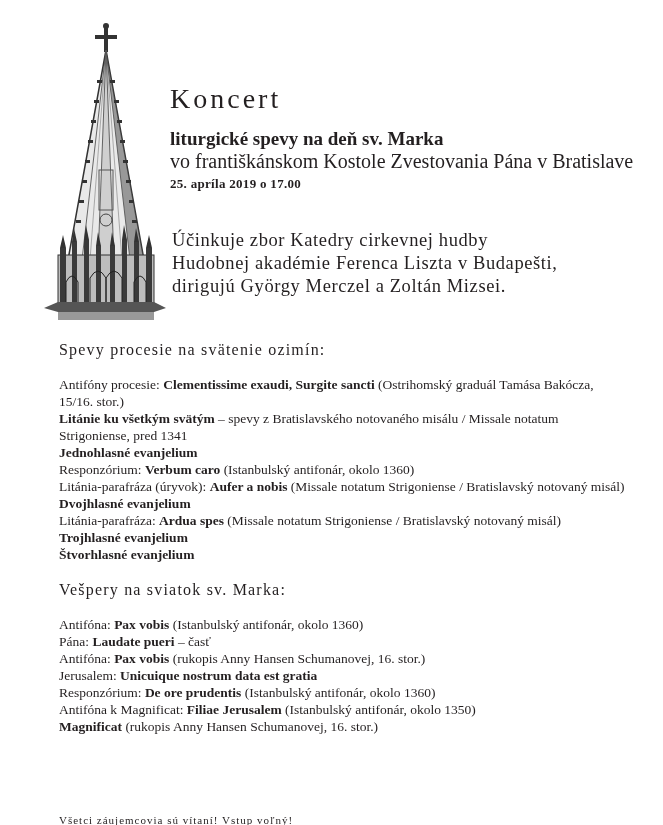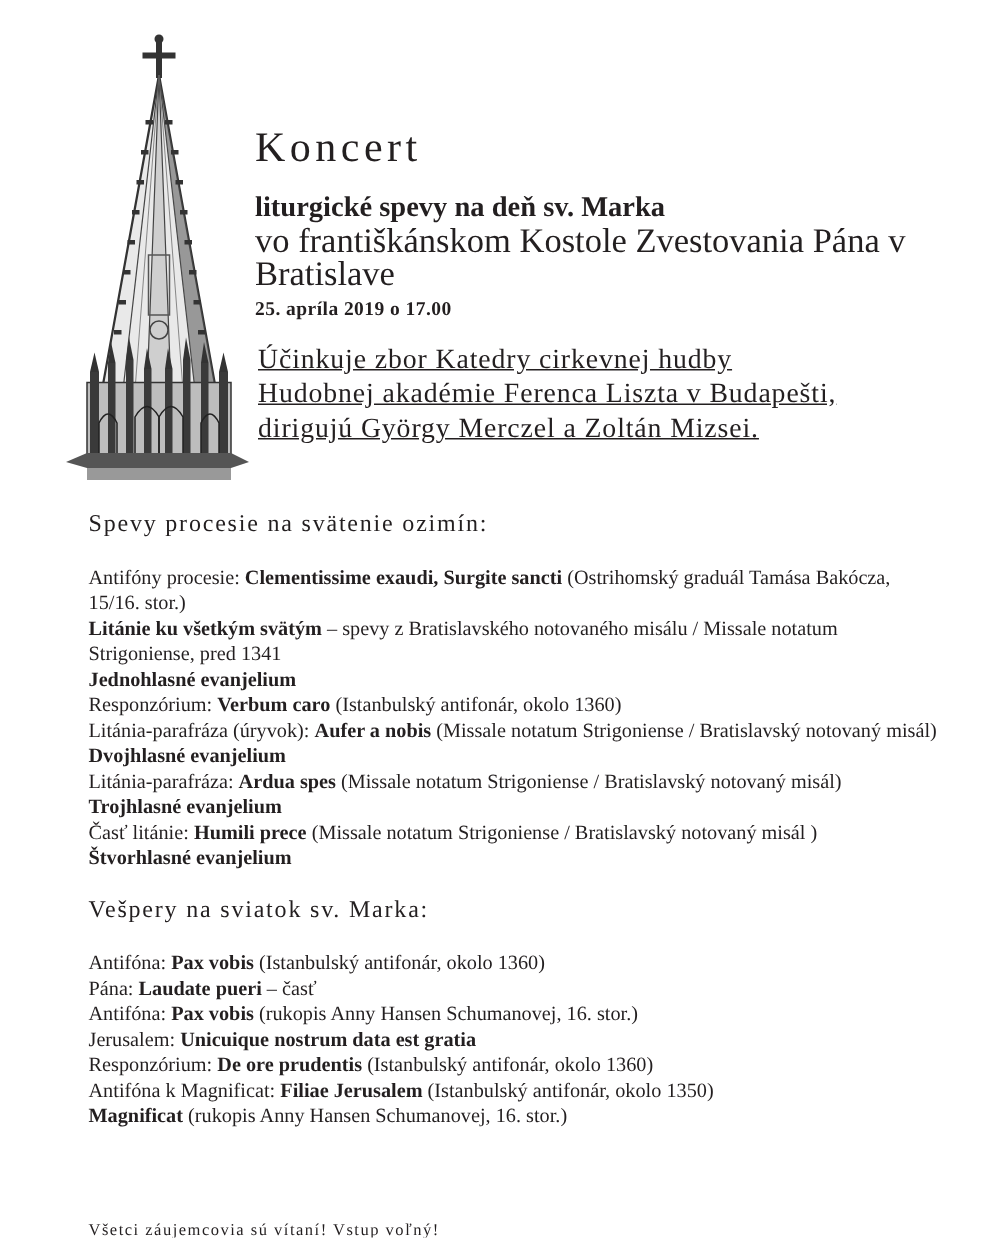--- a/index.html
+++ b/index.html
@@ -30,38 +30,38 @@
       margin: 0;
       font-weight: normal;
     }
     .subtitle {
       font-size: 19px;
       font-weight: bold;
       line-height: 22px;
       margin-top: 6px;
     }
     .venue {
-      font-size: 23px;
+      font-size: 20px;
       line-height: 22px;
     }
     .date {
       font-size: 13px;
       font-weight: bold;
       line-height: 24px;
       letter-spacing: 0.3px;
     }
     .performers {
       position: absolute;
       left: 172px; top: 229px;
       width: 480px;
       font-size: 18.5px;
       line-height: 23px;
       letter-spacing: 0.6px;
     }
-    .performers div { white-space: nowrap; text-decoration: underline; }
+    .performers div { white-space: nowrap; }
     .program {
       position: absolute;
       left: 59px; top: 341px;
       width: 590px;
       font-size: 13.5px;
       line-height: 17px;
     }
     .section-heading {
       letter-spacing: 1.2px;
       font-size: 16px;
@@ -186,23 +186,20 @@
   <div class="item">
     <b>Dvojhlasné evanjelium</b>
   </div>
   <div class="item">
     <span>Litánia-parafráza: </span><b>Ardua spes</b><span> (Missale notatum Strigoniense / Bratislavský notovaný misál)</span>
   </div>
   <div class="item">
     <b>Trojhlasné evanjelium</b>
   </div>
   <div class="item">
-    <span>Časť litánie: </span><b>Humili prece</b><span> (Missale notatum Strigoniense / Bratislavský notovaný misál )</span>
-  </div>
-  <div class="item">
     <b>Štvorhlasné evanjelium</b>
   </div>
 
   <div class="gap"></div>
 
   <div class="section-heading">Vešpery na sviatok sv. Marka:</div>
 
   <div class="item">
     <span>Antifóna: </span><b>Pax vobis</b><span> (Istanbulský antifonár, okolo 1360)</span>
   </div>

